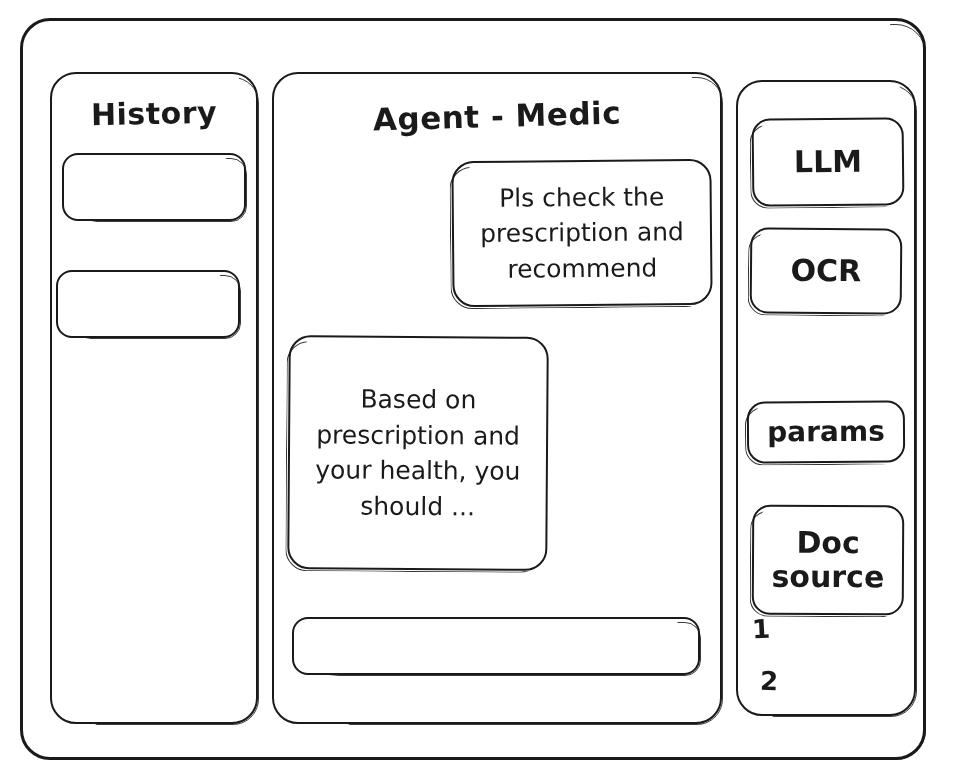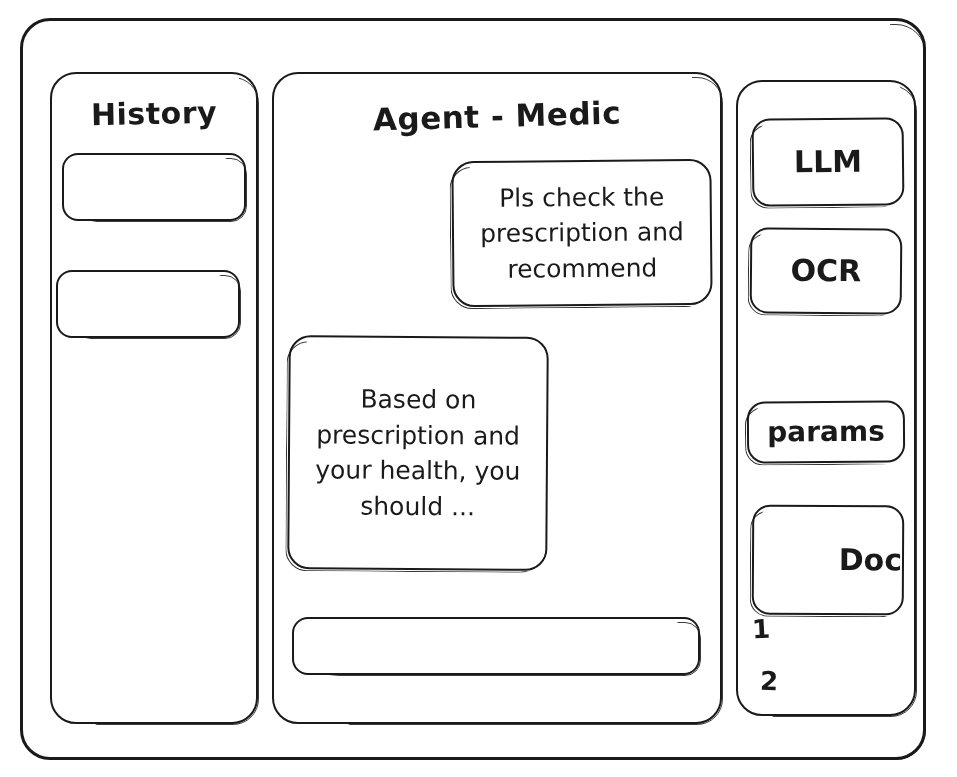--- a/index.html
+++ b/index.html
@@ -218,21 +218,20 @@
     width: 158px; height: 62px;
     font-size: 28px;
     transform: rotate(-0.4deg);
   }
   #chip-docsource {
     left: 752px; top: 505px;
     width: 152px; height: 110px;
     font-size: 30px;
     flex-direction: column;
     transform: rotate(0.3deg);
-    align-items: flex-end;
   }
 
   
   .doc-num {
     position: absolute;
     font-family: "DejaVu Sans", sans-serif;
     font-weight: 700;
     font-size: 26px;
     color: #1a1a1a;
   }
@@ -264,18 +263,19 @@
   <div class="sketch" id="tools-panel"></div>
 
   <div class="chip" id="chip-llm">LLM</div>
 
   <div class="chip" id="chip-ocr">OCR</div>
 
   <div class="chip" id="chip-params">params</div>
 
   <div class="chip" id="chip-docsource">
     <span>Doc</span>
+    <span>source</span>
   </div>
 
   <div class="doc-num" id="doc-num-1">1</div>
   <div class="doc-num" id="doc-num-2">2</div>
 
 </div>
 
 </body></html>

